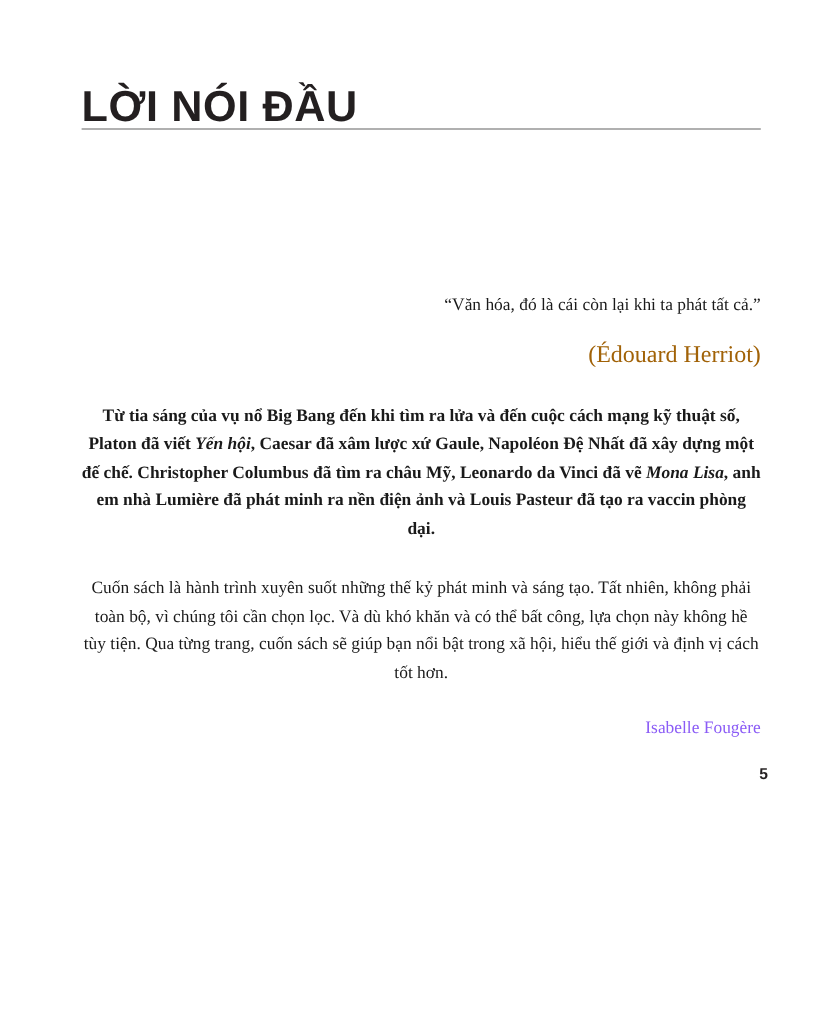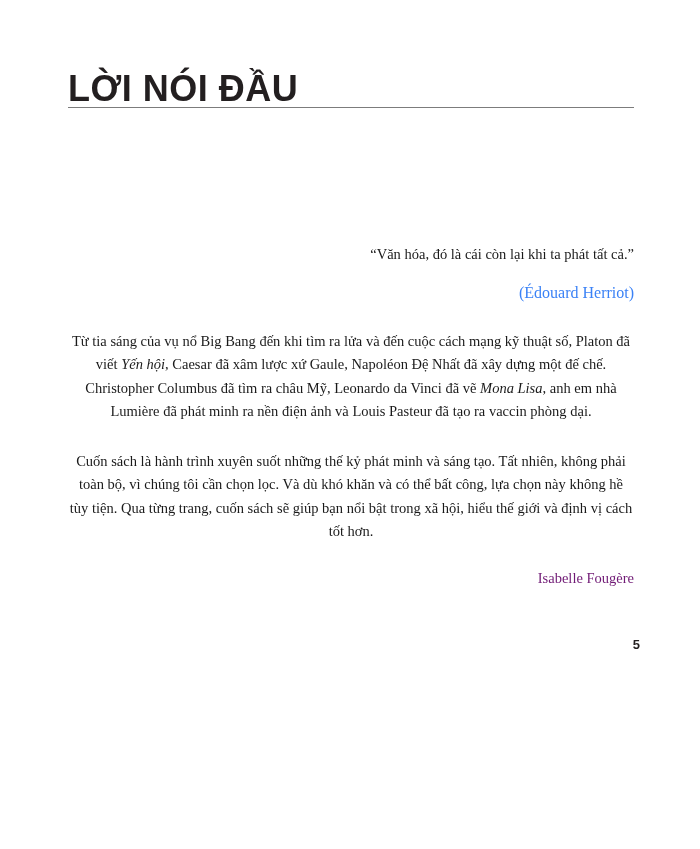--- a/index.html
+++ b/index.html
@@ -46,42 +46,43 @@
     width: 566px;
   }
   .quote {
     text-align: right;
     font-size: 14.5px;
     line-height: 1.55;
     color: #1a1a1a;
   }
   .quote-attr {
     text-align: right;
-    font-size: 16px;
+    font-size: 20px;
     line-height: 1.55;
     margin-top: 16px;
-    color: #3b82f6;
+    color: #a16207;
   }
   .para {
     text-align: center;
     font-size: 14.5px;
     line-height: 1.62;
     color: #1a1a1a;
   }
   .para-1 {
     margin-top: 24px;
+    font-weight: bold;
   }
   .para-2 {
     margin-top: 26px;
   }
   .signature {
     text-align: right;
     font-size: 14.5px;
     margin-top: 26px;
-    color: #701a75;
+    color: #8b5cf6;
   }
   .folio {
     position: absolute;
     right: 60px;
     bottom: 37px;
     font-family: "Liberation Sans", sans-serif;
     font-weight: bold;
     font-size: 13px;
     color: #231f20;
   }

